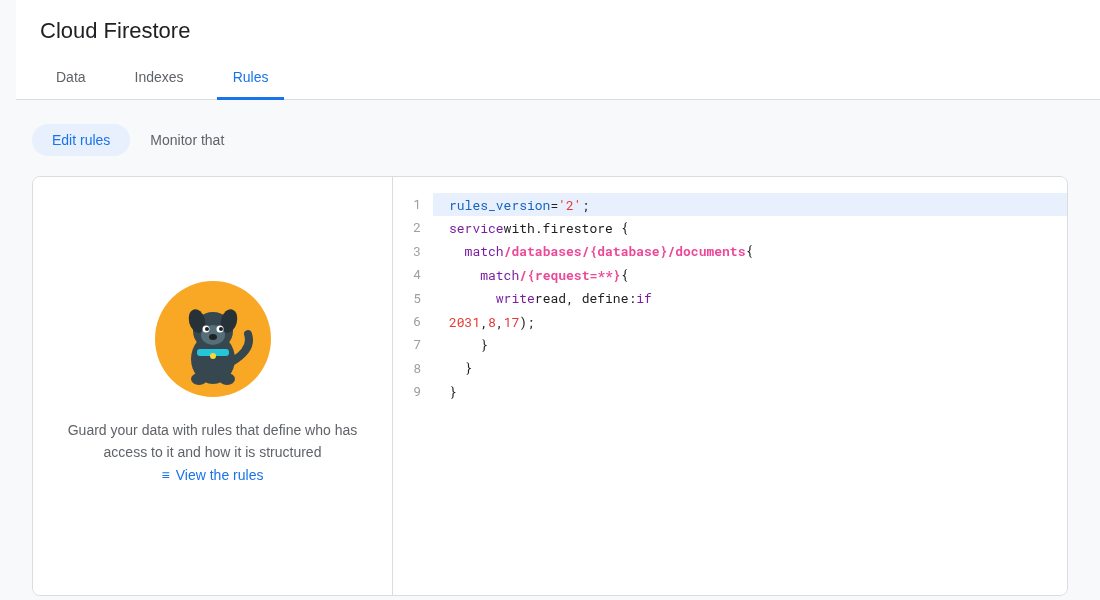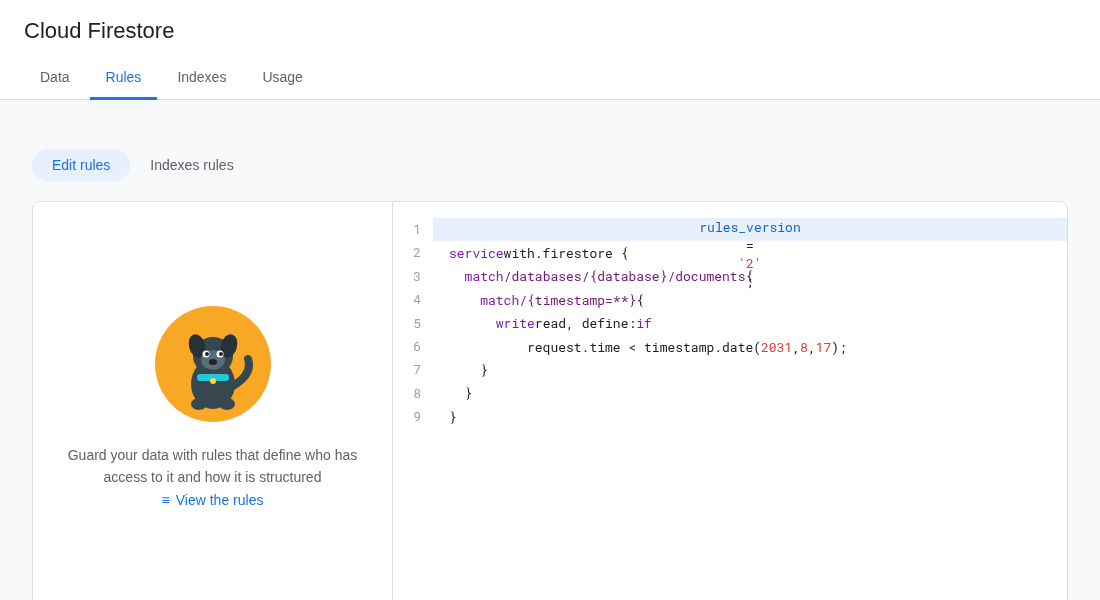--- a/index.html
+++ b/index.html
@@ -9,32 +9,33 @@
       color: #202124;
       width: 1100px;
       height: 600px;
       overflow: hidden;
     }
 
     .header {
       background: #fff;
       padding: 18px 24px 0 24px;
       border-bottom: 1px solid #dadce0;
+      margin-left: 16px;
     }
 
     .app-title {
       font-size: 22px;
       font-weight: 400;
       color: #202124;
       margin-bottom: 14px;
     }
 
     .nav-tabs {
       display: flex;
-      gap: 4px;
+      gap: 17px;
       align-items: flex-start;
     }
 
     .nav-tab {
       padding: 10px 16px 12px 16px;
       font-size: 14px;
       color: #5f6368;
       cursor: pointer;
       border-bottom: 3px solid transparent;
       position: relative;
@@ -62,21 +63,20 @@
     }
 
     .sub-tab {
       padding: 8px 20px;
       font-size: 14px;
       cursor: pointer;
       border-radius: 20px;
       color: #5f6368;
       border: none;
       background: none;
-      margin-top: 25px;
     }
 
     .sub-tab.active {
       background: #e8f0fe;
       color: #1a73e8;
       font-weight: 500;
     }
 
     .editor-container {
       display: flex;
@@ -162,47 +162,45 @@
     .code-line {
       height: 23.4px;
       display: flex;
       align-items: center;
       padding: 0 16px;
       white-space: nowrap;
     }
 
     .code-line.highlighted {
       background: #e8f0fe;
-      flex-direction: column;
     }
 
     .c-default { color: #202124; }
     .c-keyword { color: #7b1fa2; text-align: center; }
     .c-string  { color: #e53935; }
     .c-func    { color: #1565c0; }
     .c-number  { color: #e53935; }
-    .c-path    { color: #701a75; }
+    .c-path    { color: #ec4899; font-weight: bold; }
   </style>
 </head>
 <body>
 
 <div class="header">
   <h1 class="app-title">Cloud Firestore</h1>
   <nav class="nav-tabs">
     <a class="nav-tab">Data</a>
+    <a class="nav-tab">Indexes</a>
     <a class="nav-tab active">Rules</a>
-    <a class="nav-tab">Indexes</a>
-    <a class="nav-tab">Usage</a>
   </nav>
 </div>
 
 <div class="content">
   <div class="sub-tabs">
     <button class="sub-tab active">Edit rules</button>
-    <button class="sub-tab">Indexes rules</button>
+    <button class="sub-tab">Monitor that</button>
   </div>
 
   <div class="editor-container">
 
     <div class="left-panel">
 
       <svg class="dog-illustration" viewBox="0 0 120 120" xmlns="http://www.w3.org/2000/svg">
 
         <circle cx="60" cy="60" r="58" fill="#F9A825"></circle>
 
@@ -269,33 +267,32 @@
           <div class="code-line">
             <span class="c-default">&nbsp;&nbsp;</span>
               <span class="c-keyword">match</span>
               <span class="c-path"> /databases/{database}/documents</span>
               <span class="c-default"> {</span>
           </div>
 
           <div class="code-line">
             <span class="c-default">&nbsp;&nbsp;&nbsp;&nbsp;</span>
               <span class="c-keyword">match</span>
-              <span class="c-path"> /{timestamp=**}</span>
+              <span class="c-path"> /{request=**}</span>
               <span class="c-default"> {</span>
           </div>
 
           <div class="code-line">
             <span class="c-default">&nbsp;&nbsp;&nbsp;&nbsp;&nbsp;&nbsp;</span>
               <span class="c-keyword">write</span>
               <span class="c-default"> read, define: </span>
               <span class="c-keyword">if</span>
           </div>
 
           <div class="code-line">
-            <span class="c-default">&nbsp;&nbsp;&nbsp;&nbsp;&nbsp;&nbsp;&nbsp;&nbsp;&nbsp;&nbsp;request.time &lt; timestamp.date(</span>
               <span class="c-number">2031</span>
               <span class="c-default">, </span>
               <span class="c-number">8</span>
               <span class="c-default">, </span>
               <span class="c-number">17</span>
               <span class="c-default">);</span>
           </div>
 
           <div class="code-line">
             <span class="c-default">&nbsp;&nbsp;&nbsp;&nbsp;}</span>

